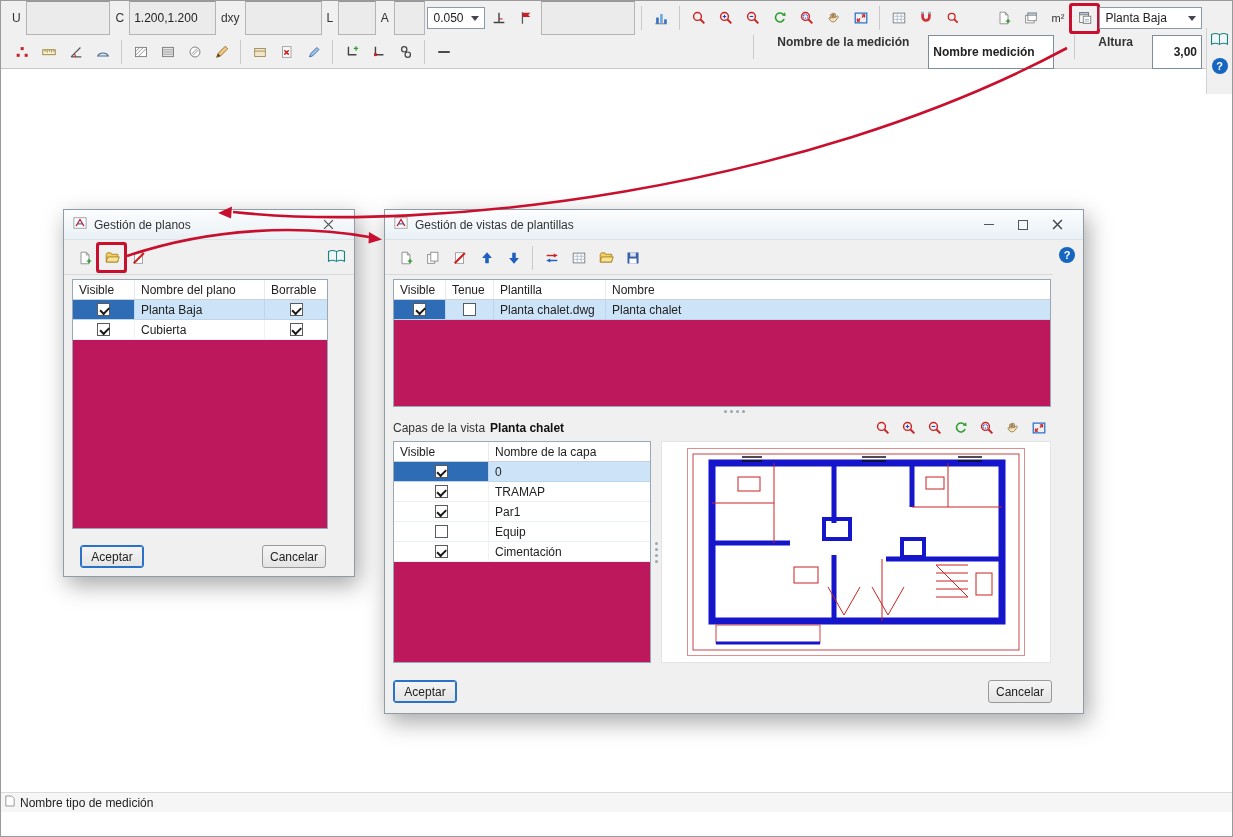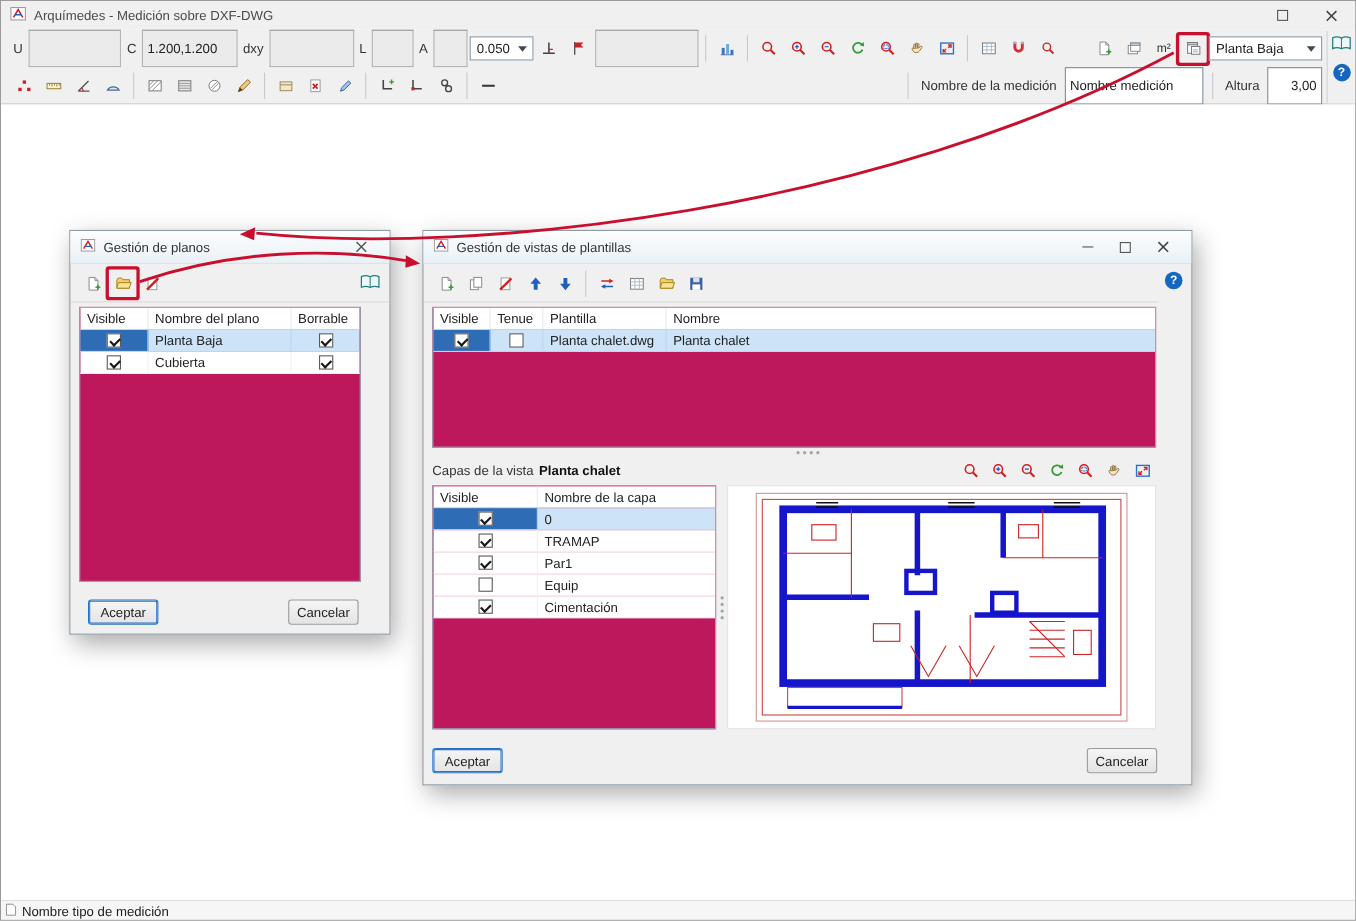--- a/index.html
+++ b/index.html
@@ -87,38 +87,20 @@
   .d2-help { position:absolute; top:37px; right:8px; }
 
   
   .overlay { position:absolute; left:0; top:0; z-index:50; pointer-events:none; }
 </style>
 </head>
 <body>
 
 <div class="screen">
 
-  <div class="titlebar">
-    <span><svg viewBox="0 0 16 16" width="15" height="15">
-          <rect x="1" y="2" width="14" height="12" fill="#fff" stroke="#999"></rect>
-          <path d="M3.5 11.5L8 4l4.5 7.5" fill="none" stroke="#c8202a" stroke-width="1.5"></path>
-          <line x1="5" y1="9" x2="11" y2="9" stroke="#2a5fc0" stroke-width="1.3"></line>
-        </svg></span>
-    <span class="title">Arquímedes - Medición sobre DXF-DWG</span>
-    <div class="caption">
-      <div class="cap-btn">
-          <span class="max-glyph"></span>
-        </div>
-      <div class="cap-btn">
-          <svg width="11" height="11" viewBox="0 0 10 10">
-            <path d="M1 1L9 9M9 1L1 9" stroke="#444" stroke-width="1.3"></path>
-          </svg>
-        </div>
-    </div>
-  </div>
 
   <div class="tb1">
     <span class="lbl">U</span>
     <div class="field" style="width:86px">
         <span></span>
       </div>
     <span class="lbl">C</span>
     <div class="field" style="width:88px">
         <span>1.200,1.200</span>
       </div>
@@ -347,21 +329,21 @@
           <circle cx="11" cy="12" r="3" fill="none" stroke="#444" stroke-width="1.4"></circle>
           <line x1="8.5" y1="8" x2="9.5" y2="10" stroke="#444"></line>
         </svg>
       </div>
     <div class="sep"></div>
     <div class="tbtn">
         <svg viewBox="0 0 18 18" width="16" height="16">
           <line x1="2.5" y1="9" x2="15.5" y2="9" stroke="#333" stroke-width="2"></line>
         </svg>
       </div>
-    <div style="margin-left:auto; display:flex; align-items:center; gap:4px;">
+    <div style="margin-left:auto; display:flex; gap:16px;font-weight:bold;">
       <div class="sep"></div>
       <span class="lbl">Nombre de la medición</span>
       <div class="field white" style="width:126px">
           <span>Nombre medición</span>
         </div>
       <div class="sep"></div>
       <span class="lbl">Altura</span>
       <div class="field white" style="width:50px; justify-content:flex-end">
           <span>3,00</span>
         </div>

